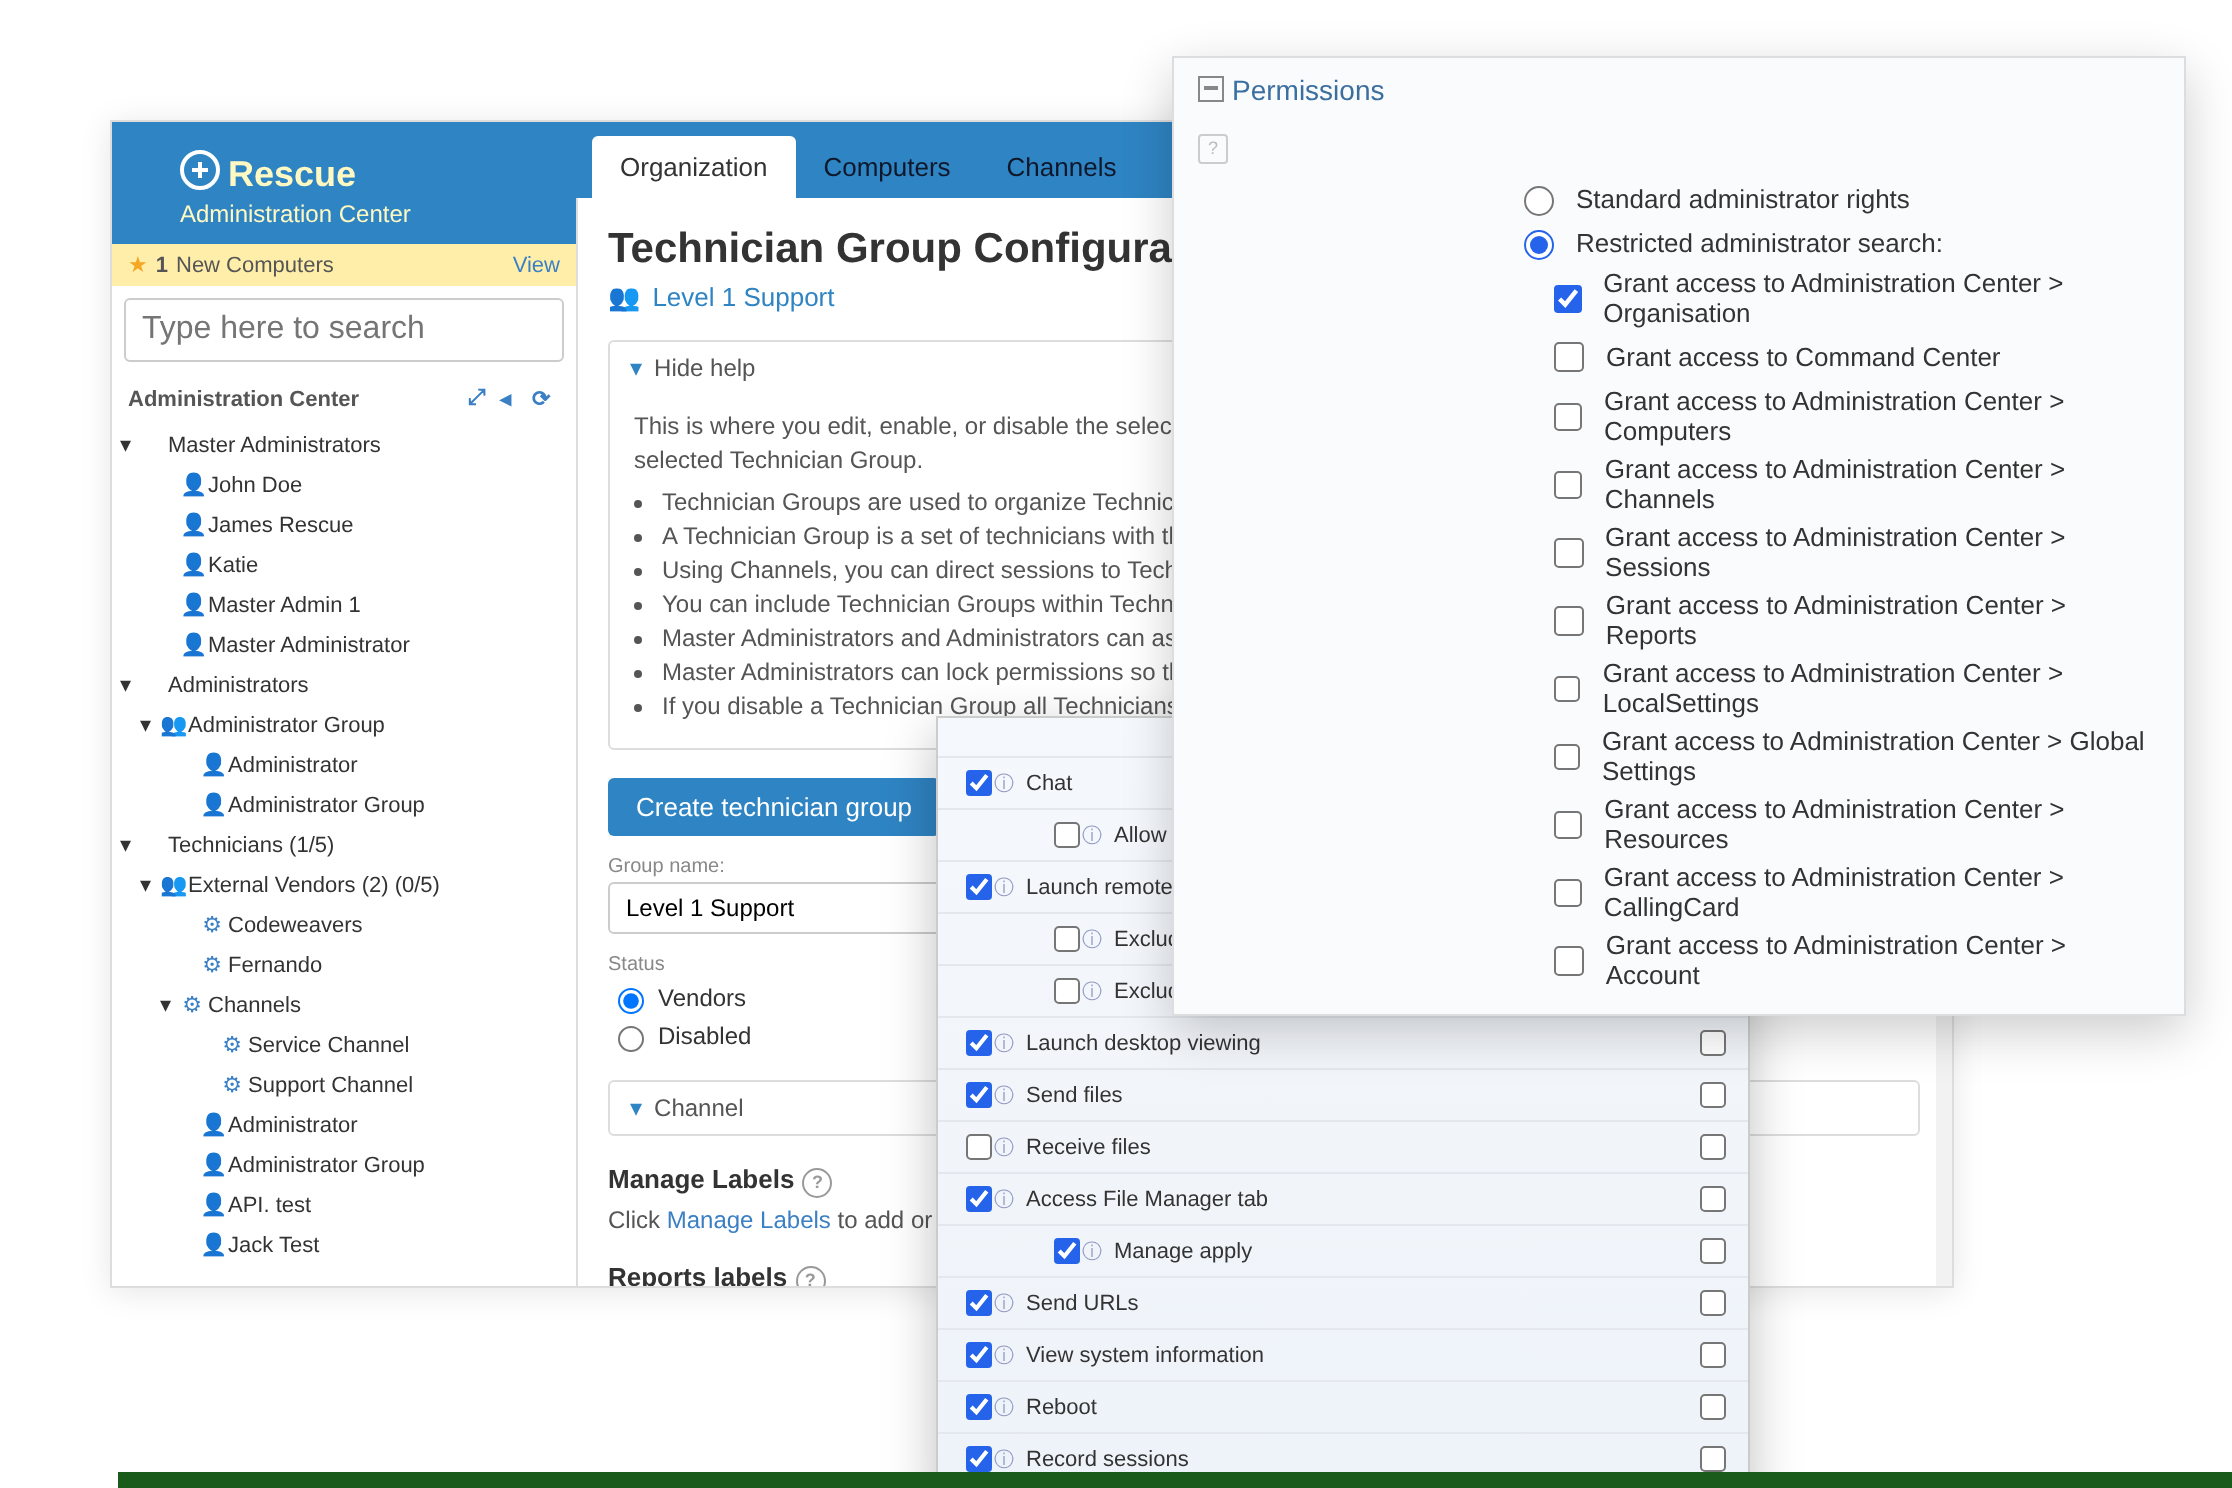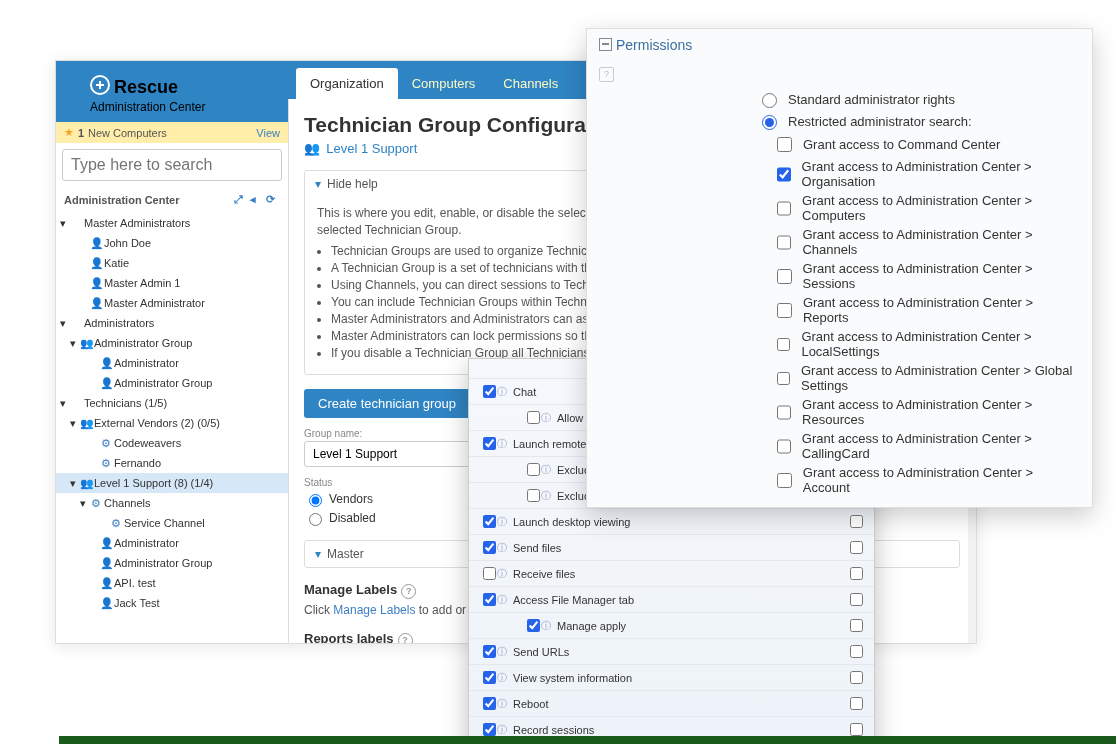--- a/index.html
+++ b/index.html
@@ -1,19 +1,19 @@
 <!DOCTYPE html>
 <html><head>
 <meta charset="utf-8">
 <style>
 html,body{margin:0;padding:0;font-family:-apple-system,BlinkMacSystemFont,'Segoe UI',Arial,sans-serif;font-size:12px;color:#333;background:#fff}
 .stage{position:relative;width:1116px;height:744px;overflow:hidden}
 .mainwin{position:absolute;left:55px;top:60px;width:920px;height:582px;border:1px solid #ddd;box-shadow:0 2px 15px rgba(0,0,0,0.1);background:#fff}
 .leftcol{position:absolute;left:0;top:0;width:232px;height:100%;border-right:1px solid #ddd;overflow:hidden}
-.brand{background:#2f84c3;color:#000000;padding:14px 8px 8px 34px}
+.brand{background:#2f84c3;color:#fef9c3;padding:14px 8px 8px 34px}
 .brand .prod{font-size:18px;font-weight:600}
 .brand .sub{font-size:12px;margin-top:2px}
 .brand .bi{display:inline-block;width:16px;height:16px;border:2px solid #fff;border-radius:50%;vertical-align:-2px;margin-right:4px;position:relative}
 .brand .bi:before,.brand .bi:after{content:"";position:absolute;background:#fff}
 .brand .bi:before{width:2px;height:8px;left:7px;top:4px}
 .brand .bi:after{width:8px;height:2px;left:4px;top:7px}
 .notif{background:#ffeeaa;padding:4px 8px;font-size:11px;display:flex;align-items:center;gap:4px;color:#555}
 .notif .star{color:#f5a623}
 .notif .view{margin-left:auto;color:#3b7fc4}
 .search{padding:6px}
@@ -25,21 +25,21 @@
 .tree .node{white-space:nowrap;padding:1px 0 1px 8px;cursor:default}
 .tree .tog{display:inline-block;width:10px;color:#333}
 .tree .ic{display:inline-block;width:12px;text-align:center;margin-right:2px}
 .tree .ic.adm{color:#999}
 .tree .ic.usr{color:#3b7fc4}
 .tree .ic.grp{color:#333}
 .tree .ic.gear{color:#3b7fc4}
 .tree .sel{background:#d6e8f7}
 .rightcol{position:absolute;left:232px;top:0;right:0;height:100%;overflow:hidden}
 .tabs{background:#2f84c3;padding:0 8px;display:flex;height:38px;align-items:flex-end}
-.tab{padding:8px 14px;color:#fef9c3;font-size:13px;cursor:pointer}
+.tab{padding:8px 14px;color:#0f172a;font-size:13px;cursor:pointer}
 .tab.active{background:#fff;color:#333;border-radius:3px 3px 0 0}
 .content{padding:14px 16px}
 .pgtitle{font-size:21px;font-weight:600;color:#333;margin-bottom:4px}
 .pgsub{color:#2f84c3;font-size:13px}
 .pgsub .gi{color:#2f84c3;margin-right:6px}
 .panel{border:1px solid #ddd;border-radius:3px;margin-top:14px}
 .panelhdr{padding:6px 10px;font-size:12px;color:#555;cursor:pointer}
 .panelhdr .car{color:#2f84c3;margin-right:6px}
 .panelbody{padding:8px 12px;font-size:12px;color:#555;line-height:17px}
 .panelbody ul{margin:4px 0;padding-left:14px}
@@ -100,34 +100,35 @@
         <span>Administration Center</span>
         <span class="ticons">
           <span class="ticon">⤢</span>
           <span class="ticon">◂</span>
           <span class="ticon">⟳</span>
         </span>
       </div>
       <div class="tree" id="tree">
           <div class="node" style="padding-left:4px"><span class="tog">▾</span><span class="ic grp"></span>Master Administrators</div>
           <div class="node" style="padding-left:24px"><span class="tog"></span><span class="ic adm">👤</span>John Doe</div>
+          <div class="node" style="padding-left:24px"><span class="tog"></span><span class="ic adm">👤</span>James Rescue</div>
           <div class="node" style="padding-left:24px"><span class="tog"></span><span class="ic adm">👤</span>Katie</div>
           <div class="node" style="padding-left:24px"><span class="tog"></span><span class="ic adm">👤</span>Master Admin 1</div>
           <div class="node" style="padding-left:24px"><span class="tog"></span><span class="ic adm">👤</span>Master Administrator</div>
           <div class="node" style="padding-left:4px"><span class="tog">▾</span><span class="ic grp"></span>Administrators</div>
           <div class="node" style="padding-left:14px"><span class="tog">▾</span><span class="ic adm">👥</span>Administrator Group</div>
           <div class="node" style="padding-left:34px"><span class="tog"></span><span class="ic adm">👤</span>Administrator</div>
           <div class="node" style="padding-left:34px"><span class="tog"></span><span class="ic adm">👤</span>Administrator Group</div>
           <div class="node" style="padding-left:4px"><span class="tog">▾</span><span class="ic grp"></span>Technicians (1/5)</div>
           <div class="node" style="padding-left:14px"><span class="tog">▾</span><span class="ic grp">👥</span>External Vendors (2) (0/5)</div>
           <div class="node" style="padding-left:34px"><span class="tog"></span><span class="ic gear">⚙</span>Codeweavers</div>
           <div class="node" style="padding-left:34px"><span class="tog"></span><span class="ic gear">⚙</span>Fernando</div>
-          <div class="node sel" style="padding-left:14px"><span class="tog">▾</span><span class="ic grp">👥</span>Level 1 Support (8) (1/4)</div>
           <div class="node" style="padding-left:24px"><span class="tog">▾</span><span class="ic gear">⚙</span>Channels</div>
           <div class="node" style="padding-left:44px"><span class="tog"></span><span class="ic gear">⚙</span>Service Channel</div>
+          <div class="node" style="padding-left:44px"><span class="tog"></span><span class="ic gear">⚙</span>Support Channel</div>
           <div class="node" style="padding-left:34px"><span class="tog"></span><span class="ic usr">👤</span>Administrator</div>
           <div class="node" style="padding-left:34px"><span class="tog"></span><span class="ic usr">👤</span>Administrator Group</div>
           <div class="node" style="padding-left:34px"><span class="tog"></span><span class="ic usr">👤</span>API. test</div>
           <div class="node" style="padding-left:34px"><span class="tog"></span><span class="ic usr">👤</span>Jack Test</div>
         </div>
     </div>
 
     <div class="rightcol">
       <div class="tabs" id="tabs">
           <div class="tab active">Organization</div>
@@ -169,21 +170,21 @@
         <div class="radiorow">
             <input type="radio" checked="" style="">
             <label>Vendors</label>
           </div>
         <div class="radiorow">
             <input type="radio" style="">
             <label>Disabled</label>
           </div>
 
         <div class="panel">
-          <div class="panelhdr"><span class="car">▾</span><span>Master</span></div>
+          <div class="panelhdr"><span class="car">▾</span><span>Channel</span></div>
         </div>
 
         <div class="sect"><span>Manage Labels</span><span class="qm">?</span></div>
         <div class="help"><span>Click </span><a href="#">Manage Labels</a><span> to add or remove</span></div>
 
         <div class="sect"><span>Reports labels</span><span class="qm">?</span></div>
         
         
         
       </div>
@@ -288,29 +289,29 @@
     <div class="oprow">
         <input type="radio" name="pr" style="">
         <label>Standard administrator rights</label>
       </div>
     <div class="oprow">
         <input type="radio" name="pr" checked="" style="">
         <label>Restricted administrator search:</label>
       </div>
     <div id="permopts">
         <div class="oprow sub">
-          <input type="checkbox" style="">
-          <label>Grant access to Command Center</label>
-        </div>
-        <div class="oprow sub">
           <input type="checkbox" checked="" style="">
           <label>Grant access to Administration Center &gt; Organisation</label>
         </div>
         <div class="oprow sub">
           <input type="checkbox" style="">
+          <label>Grant access to Command Center</label>
+        </div>
+        <div class="oprow sub">
+          <input type="checkbox" style="">
           <label>Grant access to Administration Center &gt; Computers</label>
         </div>
         <div class="oprow sub">
           <input type="checkbox" style="">
           <label>Grant access to Administration Center &gt; Channels</label>
         </div>
         <div class="oprow sub">
           <input type="checkbox" style="">
           <label>Grant access to Administration Center &gt; Sessions</label>
         </div>

